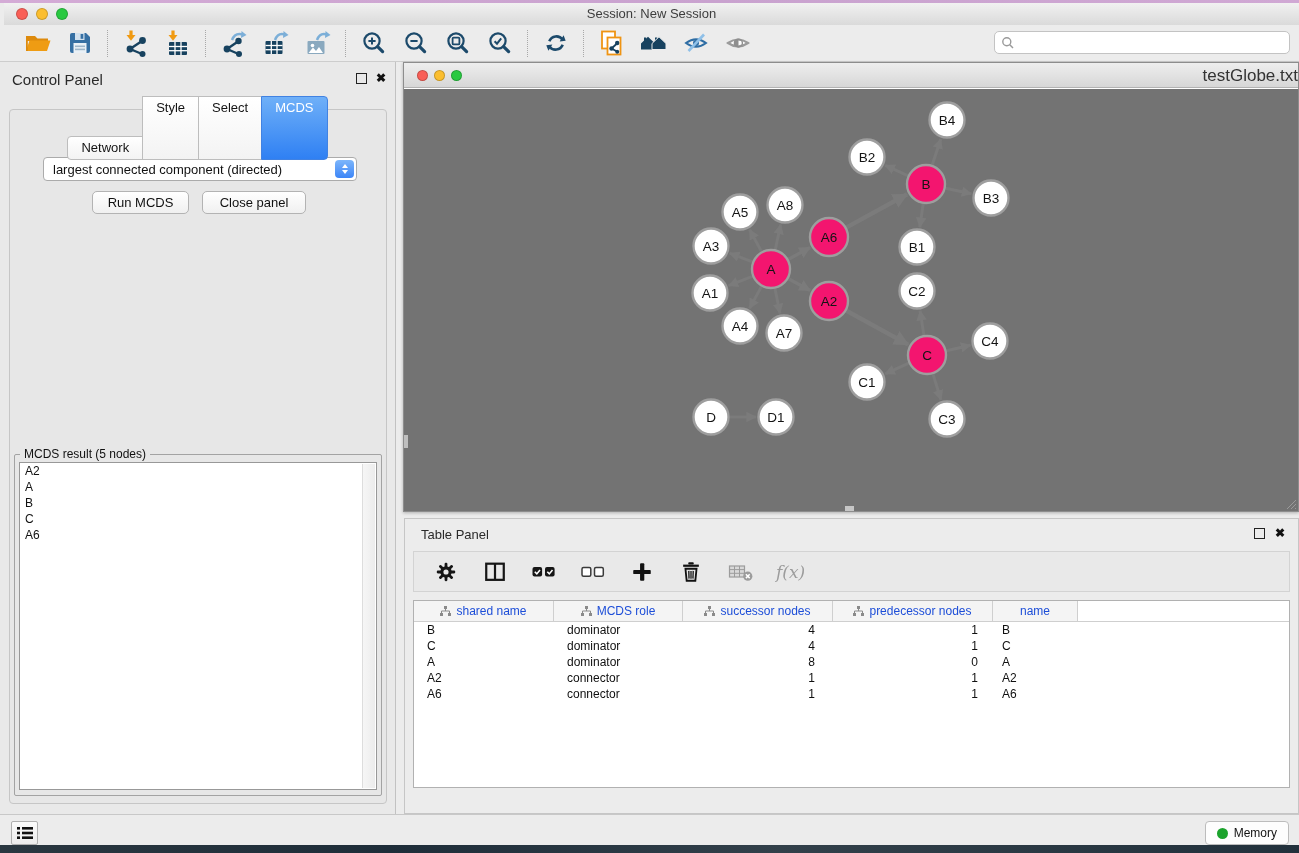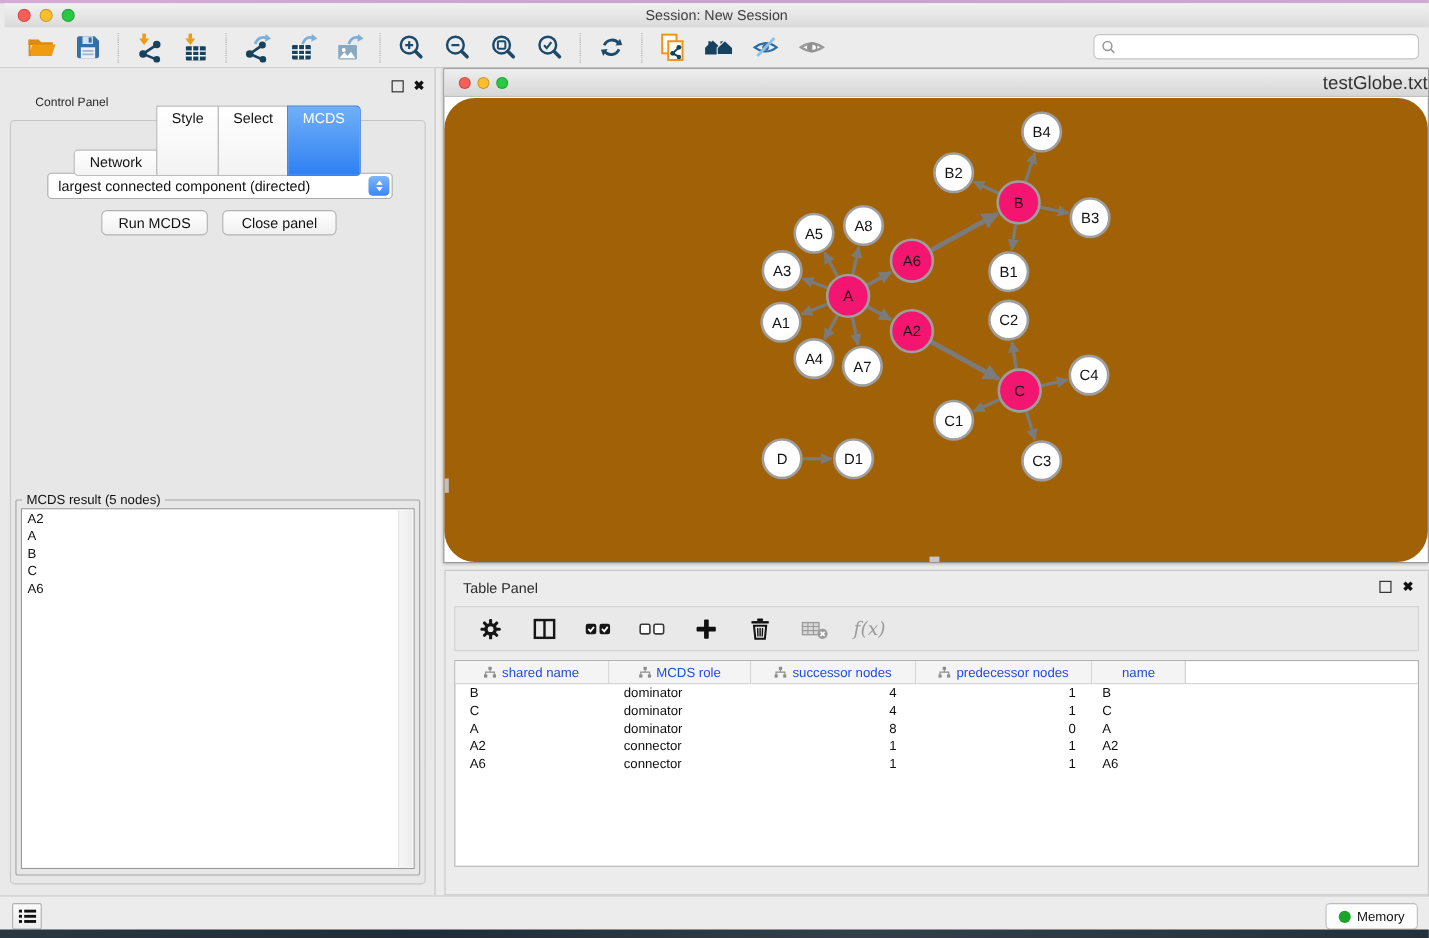--- a/index.html
+++ b/index.html
@@ -32,21 +32,21 @@
   .tb-btn { width:29px; height:29px; display:flex; align-items:center; justify-content:center; cursor:default; }
   .searchbox { position:absolute; right:9px; top:6px; width:296px; height:23px;
     background:#fff; border:1px solid #c3c3c3; border-radius:5px;
     display:flex; align-items:center; padding-left:6px; gap:4px; }
   .searchbox input { border:none; outline:none; flex:1; font-size:12px; background:transparent; }
 
   
   .control-panel { position:absolute; top:62px; left:0; width:396px; height:752px;
     background:#e9e9e9; border-right:1px solid #c2c2c2; }
   .panel-titlebar { position:relative; height:30px; }
-  .panel-title { position:absolute; left:12px; top:25px; font-size:11px; color:#2a2a2a;margin-left:20px; }
+  .panel-title { position:absolute; left:12px; top:9px; font-size:15px; color:#2a2a2a; }
   .float-icon { position:absolute; width:11px; height:11px; border:1.6px solid #222; top:11px; }
   .close-icon { position:absolute; top:9px; font-size:12px; font-weight:bold; color:#111; }
   .cp-float { right:28px; } .cp-close { right:9px; }
 
   .segment-row { position:absolute; display:flex; z-index:3; }
   .cp-tabs { top:34px; left:0; right:0; justify-content:center; }
   .seg { font-size:13px; padding:3px 13px 4px; background:linear-gradient(#ffffff,#f3f3f3);
     border:1px solid #bdbdbd; margin-left:-1px; color:#141414; cursor:default; white-space:nowrap; }
   .seg:first-child { border-radius:4px 0 0 4px; margin-left:0;margin-top:40px; }
   .seg:last-child { border-radius:0 4px 4px 0; }
@@ -78,21 +78,21 @@
   .mcds-item { font-size:12px; line-height:16px; padding-left:5px; color:#111; }
 
   
   .net-window { position:absolute; left:403px; top:62px; width:896px; height:450px;
     background:#fff; border:1px solid #8d8d8d; box-shadow:0 1px 3px rgba(0,0,0,.25); }
   .nw-titlebar { position:relative; height:25px;
     background:linear-gradient(#eeeeee,#d7d7d7); border-bottom:1px solid #b2b2b2; }
   .nw-traffic { position:absolute; top:7px; left:13px; display:flex; gap:6px; }
   .nw-light { width:11px; height:11px; border-radius:50%; border:0.5px solid rgba(0,0,0,.2); }
   .nw-title { text-align:right; line-height:25px; font-size:17px; color:#333; }
-  .net-canvas { position:absolute; top:26px; left:0; right:0; bottom:0; background:#a16207; overflow:hidden;border-radius:28px; }
+  .net-canvas { position:absolute; top:26px; left:0; right:0; bottom:0; background:#737373; overflow:hidden; }
   .vthumb { position:absolute; left:0; top:346px; width:4px; height:13px; background:#bfbfbf; }
   .hthumb { position:absolute; bottom:0; left:441px; width:9px; height:5px; background:#c6c6c6; }
   .resize-grip { position:absolute; right:1px; bottom:1px; }
 
   
   .table-panel { position:absolute; left:404px; top:518px; width:895px; height:296px;
     background:#ececec; border:1px solid #c6c6c6; }
   .tp-titlebar { position:relative; height:28px; }
   .tp-title { position:absolute; left:16px; top:8px; font-size:13px; color:#2a2a2a; }
   .tp-float { right:33px; top:9px; } .tp-close { right:13px; top:7px; }

